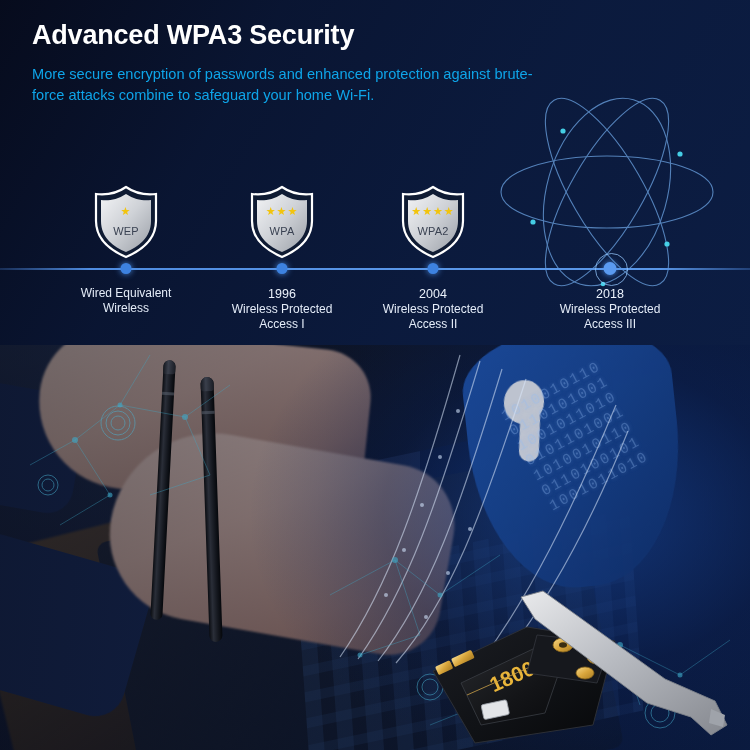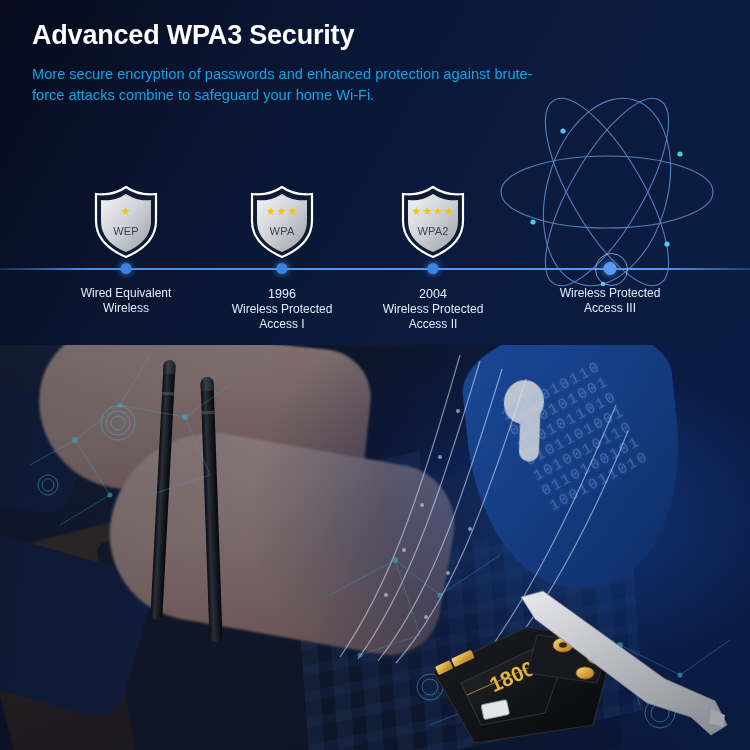--- a/index.html
+++ b/index.html
@@ -452,20 +452,21 @@
         <div class="tl-year">2004</div>
         <div class="tl-name">Wireless Protected</div>
         <div class="tl-name">Access II</div>
       </div>
     </div>
 
     <div class="tl-node" style="left:525px; width:170px;">
       <div class="tl-ring"></div>
       <div class="tl-dot hero"></div>
       <div class="tl-text">
+        <div class="tl-year">2018</div>
         <div class="tl-name">Wireless Protected</div>
         <div class="tl-name">Access III</div>
       </div>
     </div>
   </div>
 
   <div class="photo-section">
 
     <div class="desk">
       <div class="wood"></div>

